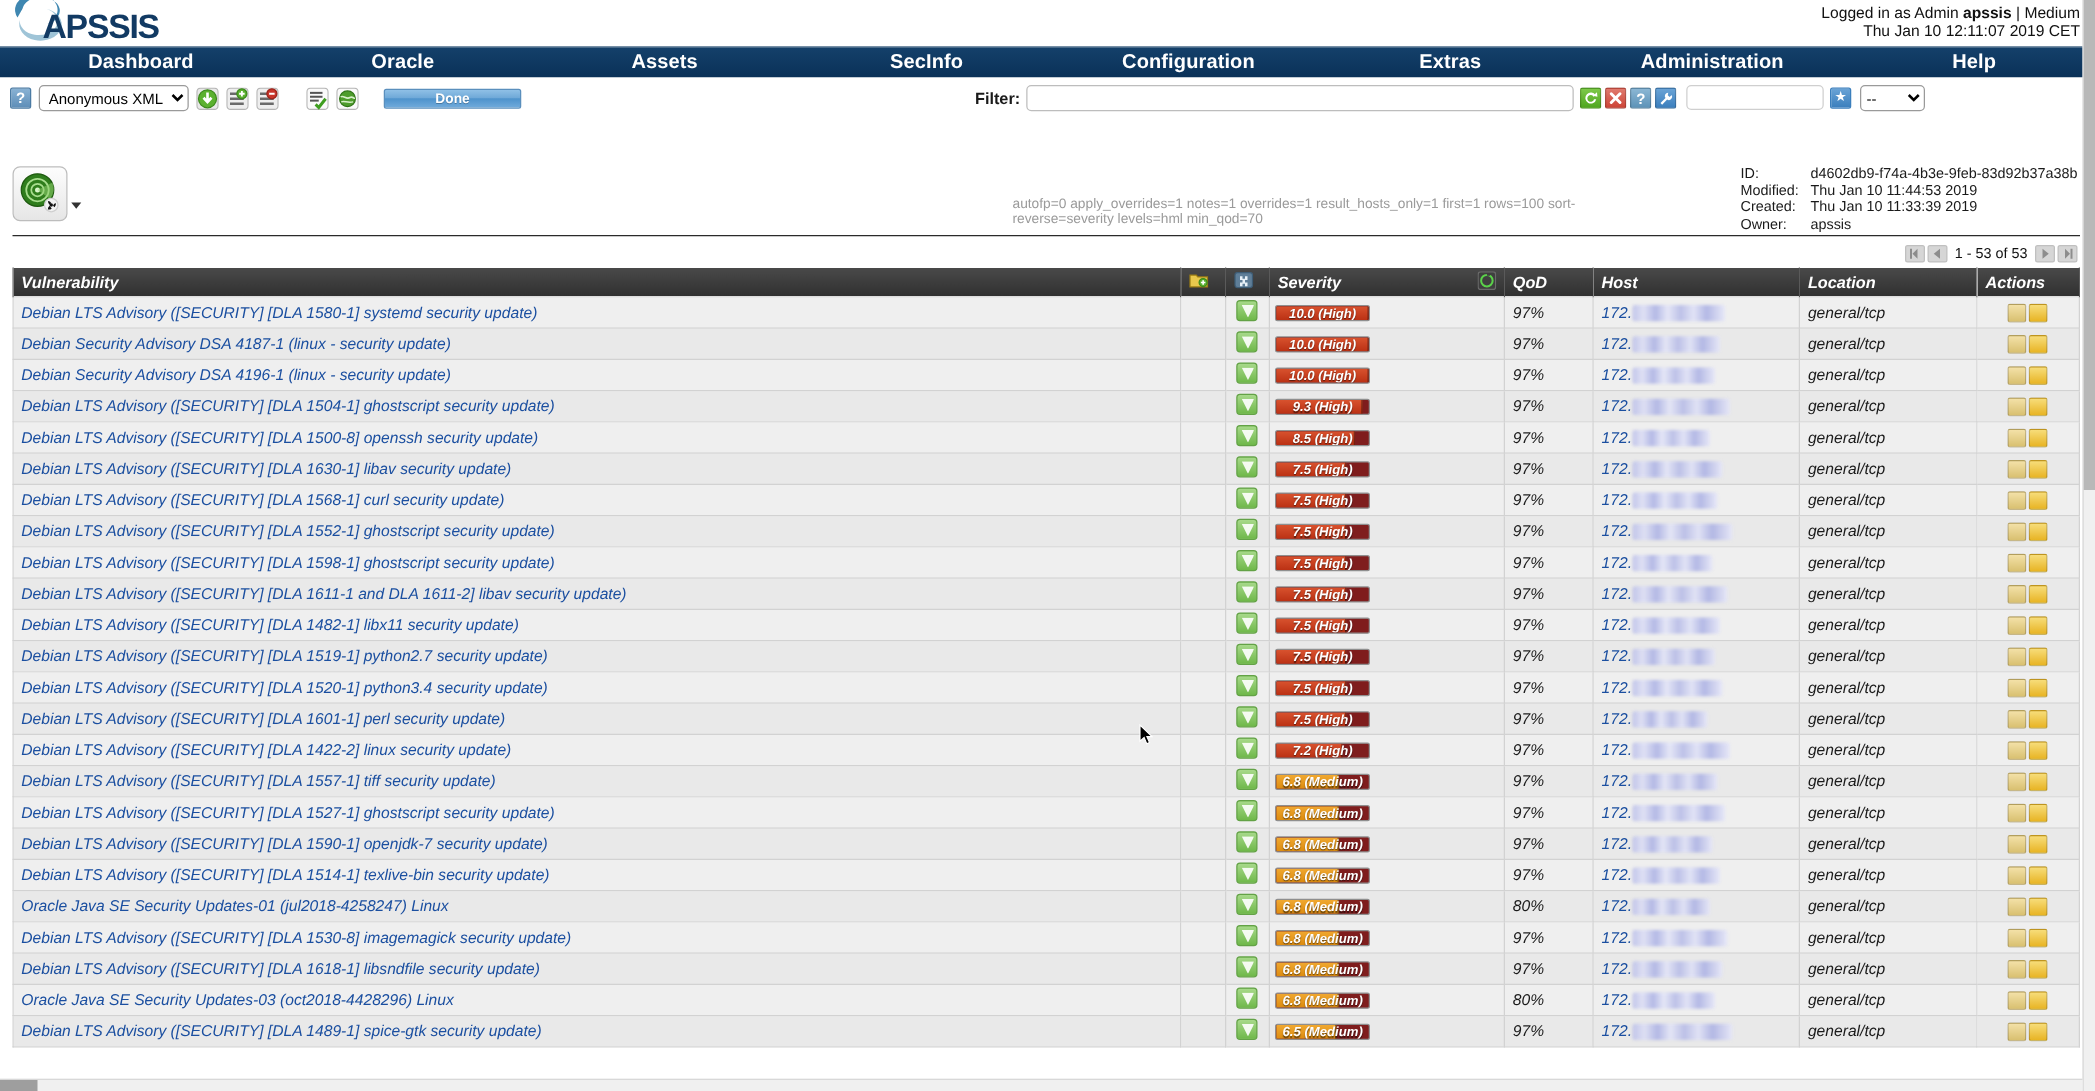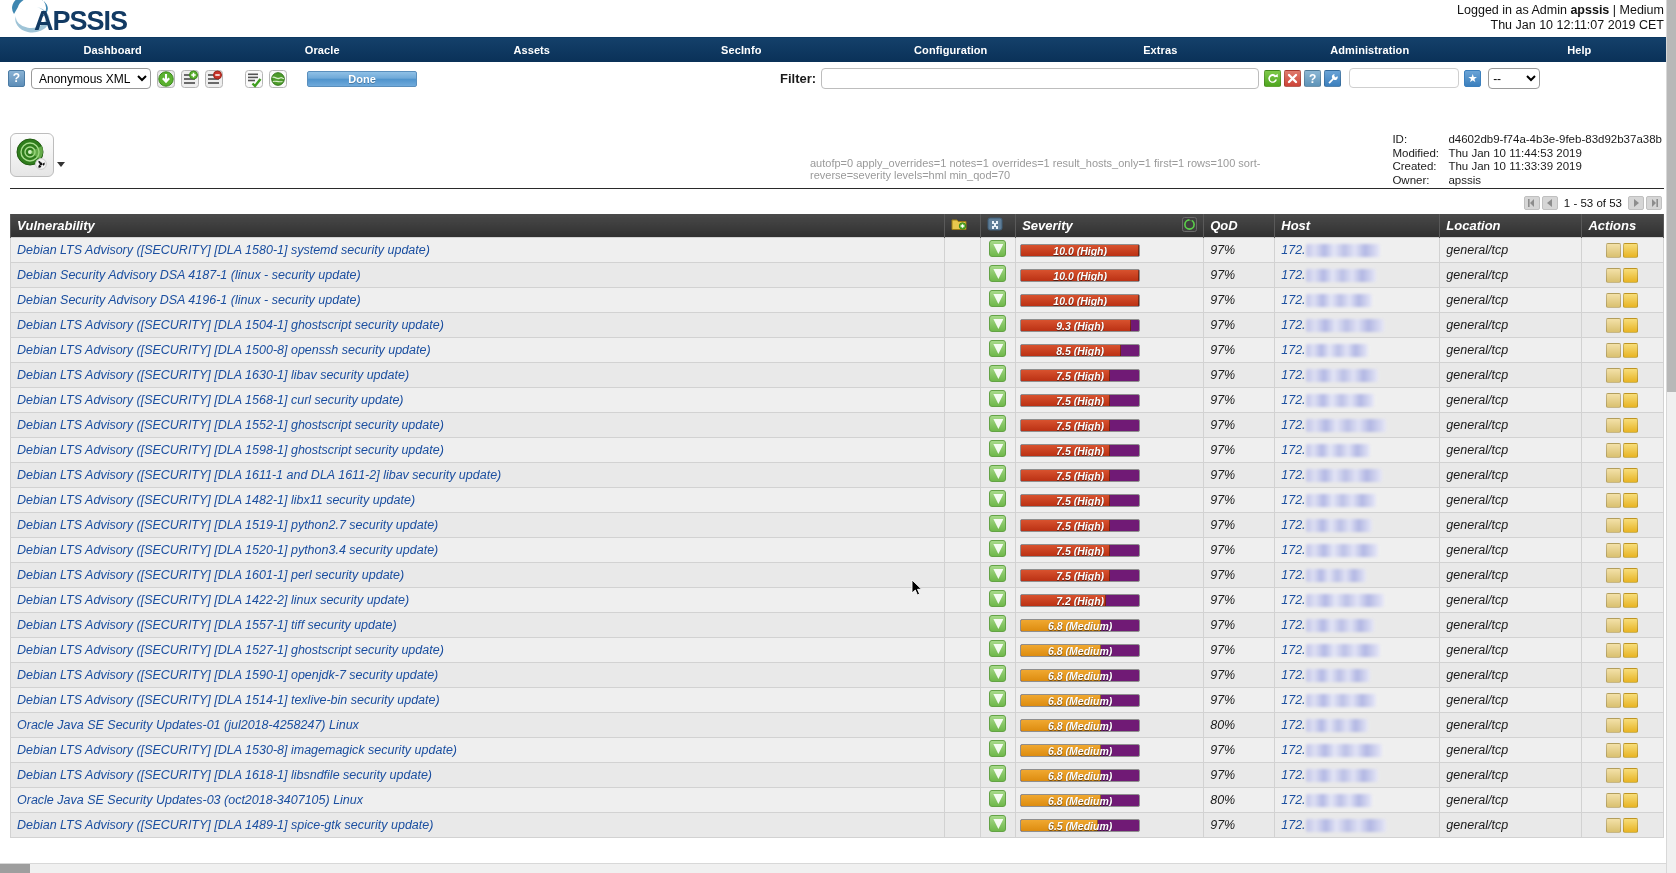--- a/index.html
+++ b/index.html
@@ -46,21 +46,21 @@
     align-items: stretch;
     border-top: 1px solid #0d3a62;
   }
   .navbar .nav-item {
     flex: 1 1 0;
     display: flex;
     align-items: center;
     justify-content: center;
     color: #ffffff;
     font-weight: bold;
-    font-size: 11px;
+    font-size: 16px;
     letter-spacing: 0.1px;
     text-decoration: none;
     cursor: pointer;
     padding-left: 16px;
   }
 
   
   .toolbar {
     position: relative;
     height: 46px;
@@ -310,23 +310,23 @@
   td.vuln a {
     color: #1b4fa0;
     text-decoration: none;
     cursor: pointer;
   }
   td.center { text-align: center; padding: 1px 2px; }
 
   
   .sev-cell { padding: 2px 4px !important; }
   .sev-track {
-    width: 120px;
+    width: 76px;
     height: 13px;
-    background: #701a75;
+    background: #7f1d1d;
     border: 1px solid #8f8f8f;
     border-radius: 2px;
     position: relative;
     overflow: hidden;
   }
   .sev-fill {
     position: absolute;
     left: 0; top: 0; bottom: 0;
     border-right: 1px solid rgba(0,0,0,.4);
   }
@@ -979,21 +979,21 @@
               <div class="sev-fill med" style="width: 68%;"></div>
               <div class="sev-text">6.8 (Medium)</div>
             </div>
           </td>
           <td>97%</td>
           <td><a href="#" class="host-link">172.</a><span class="host-blur" style="width: 72px;"></span></td>
           <td>general/tcp</td>
           <td style="text-align: center;"><span class="act-ico sheet"></span><span class="act-ico star2"></span></td>
         </tr>
         <tr>
-          <td class="vuln"><a href="#">Oracle Java SE Security Updates-03 (oct2018-3407105) Linux</a></td>
+          <td class="vuln"><a href="#">Oracle Java SE Security Updates-03 (oct2018-4428296) Linux</a></td>
           <td class="center"></td>
           <td class="center"><span class="solution-ico"></span></td>
           <td class="sev-cell">
             <div class="sev-track">
               <div class="sev-fill med" style="width: 68%;"></div>
               <div class="sev-text">6.8 (Medium)</div>
             </div>
           </td>
           <td>80%</td>
           <td><a href="#" class="host-link">172.</a><span class="host-blur" style="width: 66px;"></span></td>

